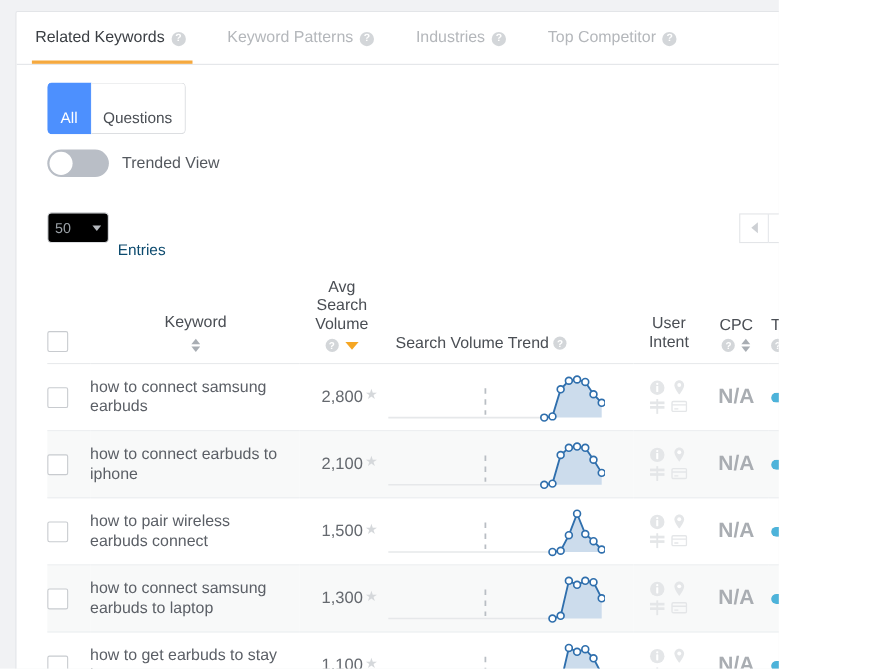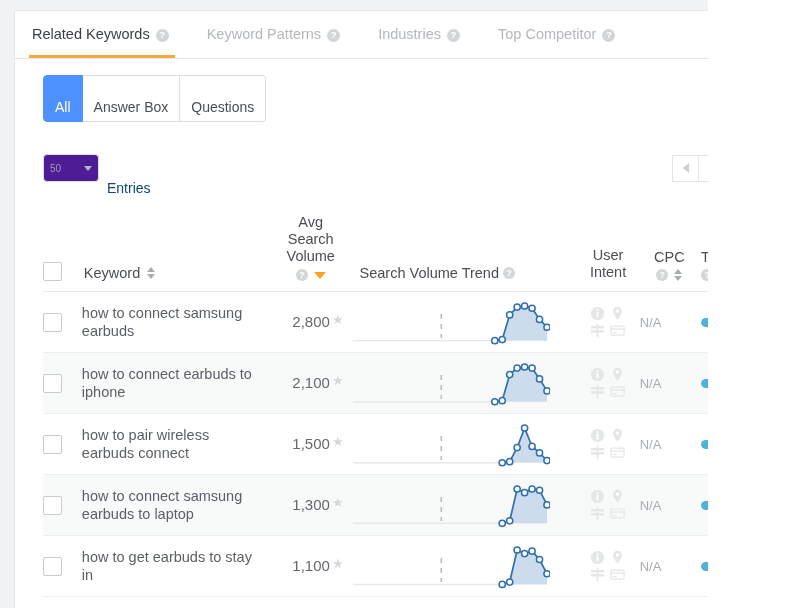--- a/index.html
+++ b/index.html
@@ -132,25 +132,25 @@
   
   .ctrl-row {
     display: flex; align-items: center;
     margin-top: 18px;
     padding-right: 22px;
   }
   .entries-select {
     width: 56px; height: 28px;
     border: 1px solid #dcdee1;
     border-radius: 4px;
-    background: #4c1d95;
+    background: #000000;
     display: flex; align-items: center;
     justify-content: space-between;
     padding: 0 6px;
-    font-size: 10px;
+    font-size: 13px;
     color: #9aa0a6;
     cursor: pointer;
   }
   .caret-sm {
     width: 0; height: 0;
     border-left: 4px solid transparent;
     border-right: 4px solid transparent;
     border-top: 5px solid #b4b8bd;
   }
   .entries-label {
@@ -235,20 +235,21 @@
   .chk {
     width: 19px; height: 19px;
     border: 1px solid #c8cbcf;
     border-radius: 2px;
     background: #ffffff;
     cursor: pointer;
   }
   .th-kw {
     display: flex; align-items: center; gap: 7px;
     padding-left: 2px;
+    flex-direction: column;
   }
   .sort-both {
     display: inline-flex; flex-direction: column;
     gap: 2px; cursor: pointer;
   }
   .sort-both .up {
     width: 0; height: 0;
     border-left: 4px solid transparent;
     border-right: 4px solid transparent;
     border-bottom: 5px solid #a8adb3;
@@ -297,21 +298,21 @@
     padding-right: 10px;
   }
   .vol-cell {
     display: flex; align-items: flex-start;
     justify-content: flex-end;
     gap: 2px;
     padding-right: 6px;
   }
   .vol-num { font-size: 15px; color: #65696f; line-height: 1.5; }
   .star { color: #d5d8db; font-size: 13px; line-height: 1; margin-top: 2px; }
-  .na { font-size: 13px; color: #a9adb2; text-align: left; }
+  .na { font-size: 19px; color: #a9adb2; text-align: center; font-weight: bold; }
 
   .intent-icons {
     display: grid;
     grid-template-columns: 17px 17px;
     gap: 2px 3px;
     justify-content: center;
     color: #e4e6e8;
   }
   .intent-icons svg { display: block; }
 
@@ -355,24 +356,29 @@
       <div class="tab-add">
         <svg width="22" height="22" viewBox="0 0 22 22" fill="currentColor" aria-hidden="true">
           <path d="M9.2 3.4h3.6v5.8h5.8v3.6h-5.8v5.8H9.2v-5.8H3.4V9.2h5.8z"></path>
         </svg>
       </div>
     </div>
 
     <div class="toolbar">
       <div class="chips">
         <div class="chip active">All</div>
-        <div class="chip">Answer Box</div>
         <div class="chip">Questions</div>
       </div>
 
+      <div class="toggle-row">
+        <div class="switch">
+          <div class="knob"></div>
+        </div>
+        <span class="toggle-label">Trended View</span>
+      </div>
 
       <div class="ctrl-row">
         <div class="entries-select">
           <span>50</span>
           <span class="caret-sm"></span>
         </div>
         <span class="entries-label">Entries</span>
 
 
         <div class="pager">

